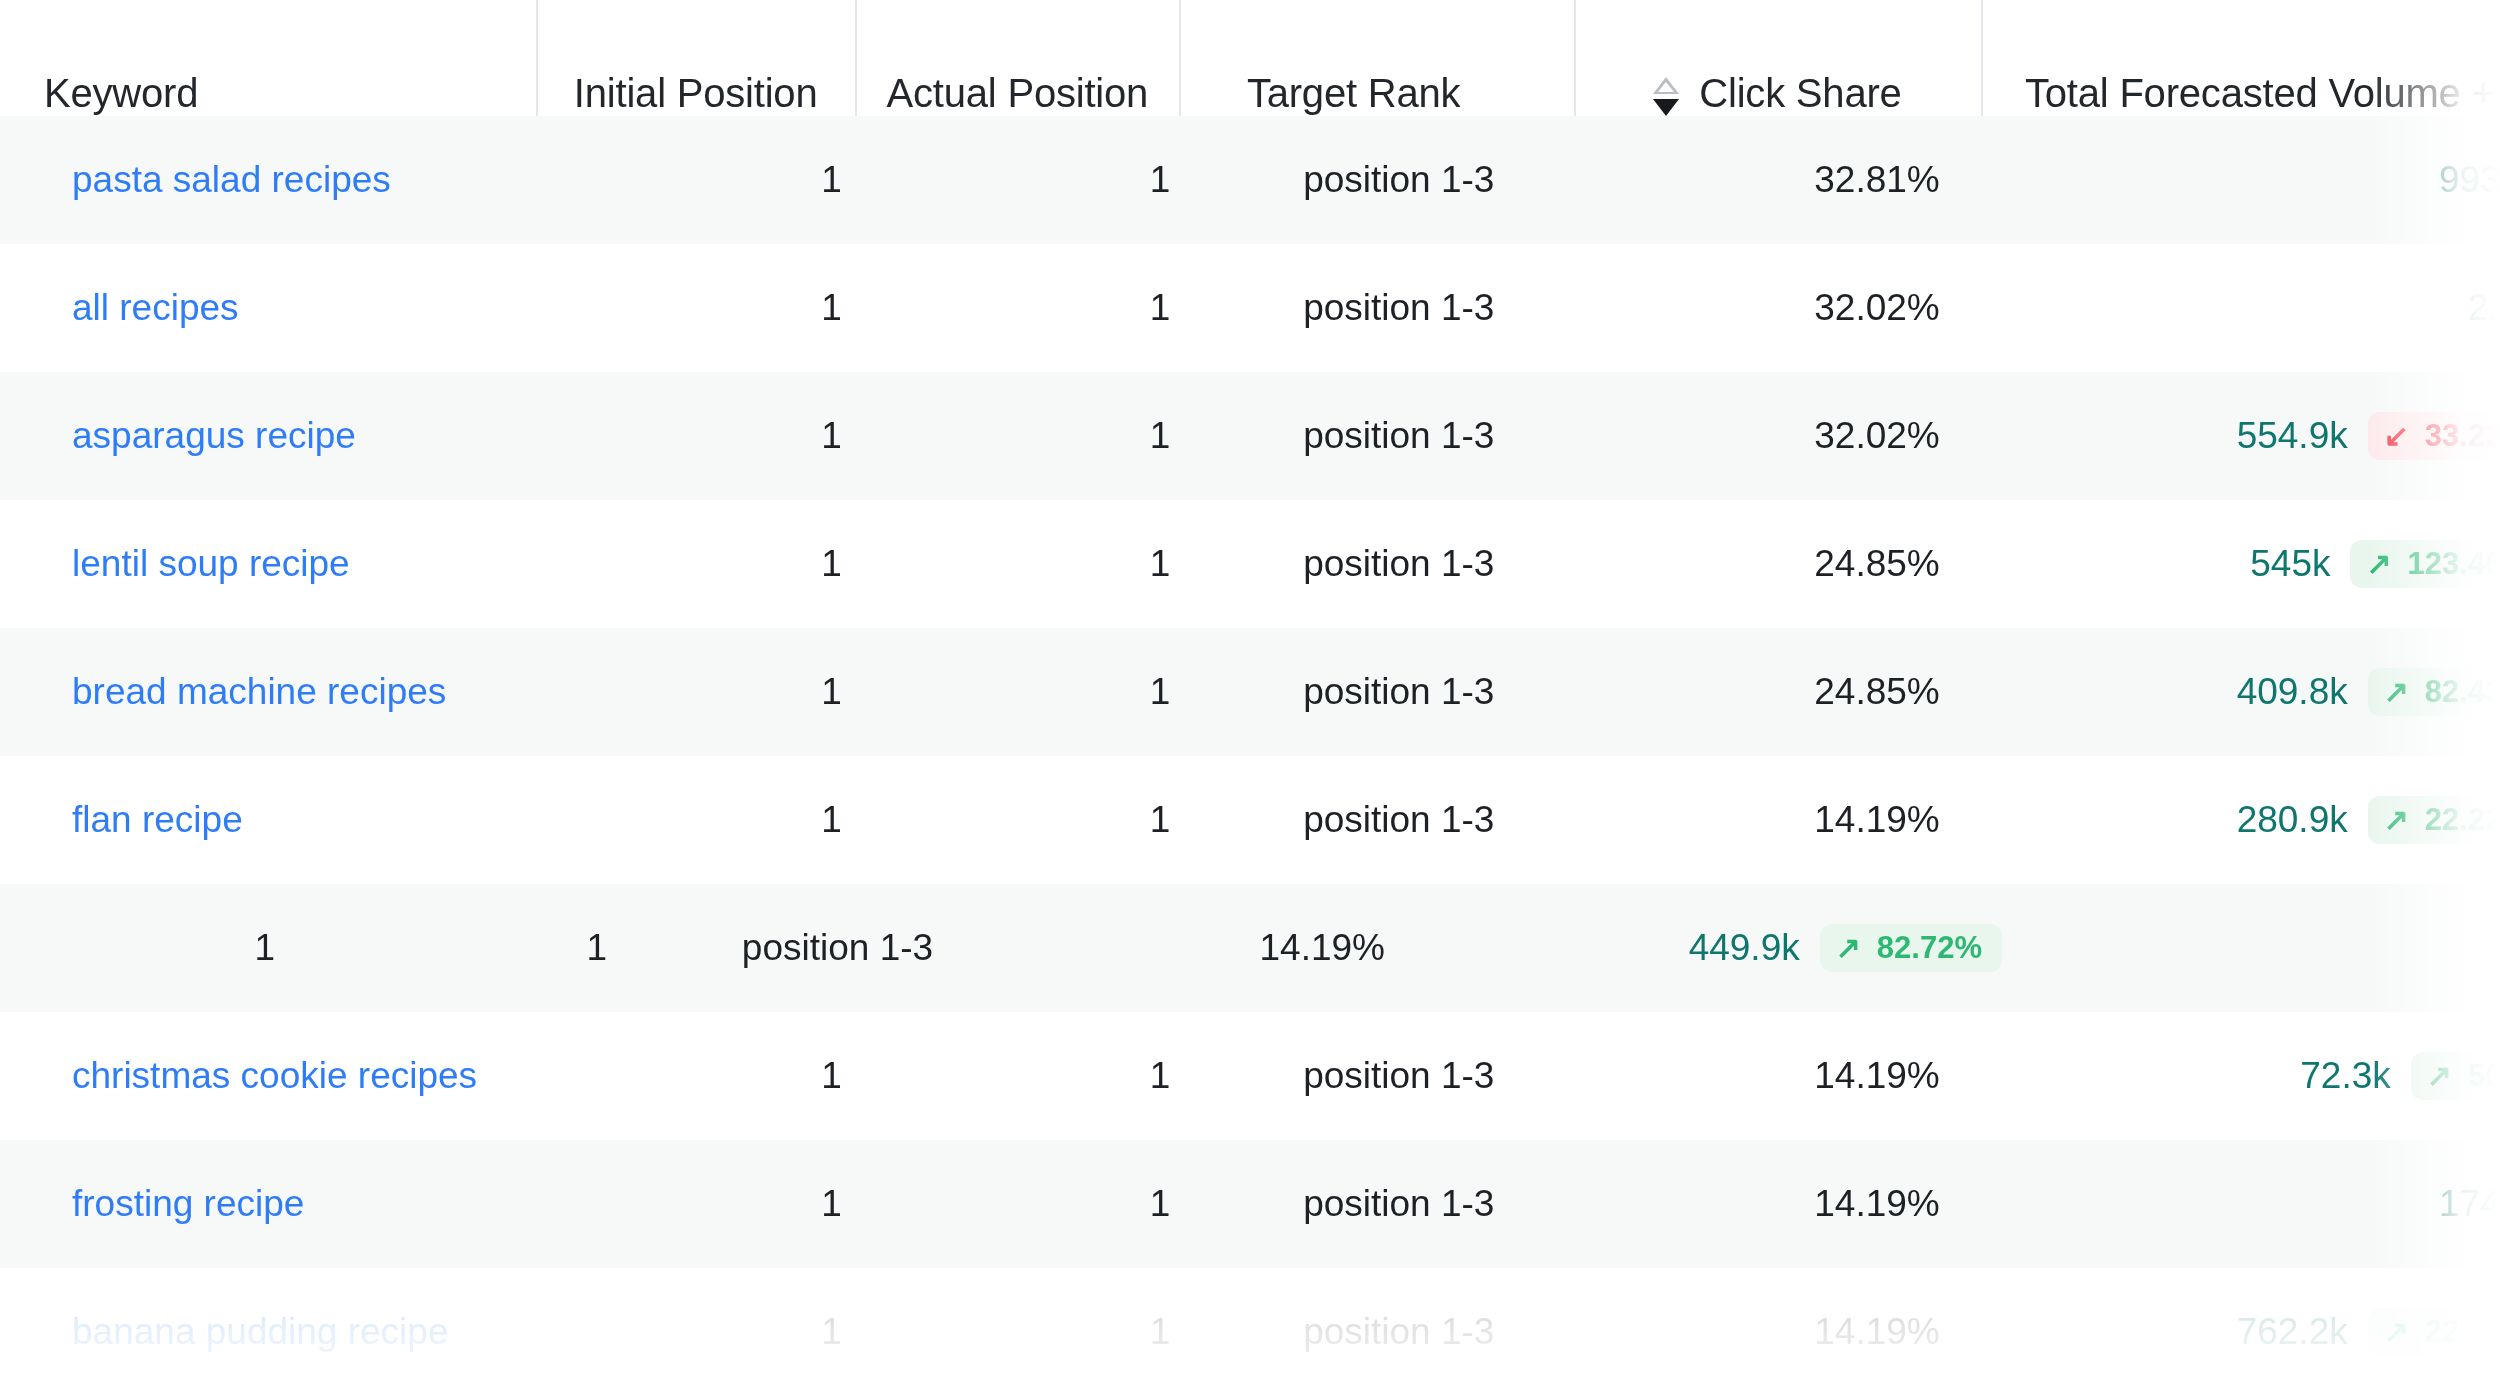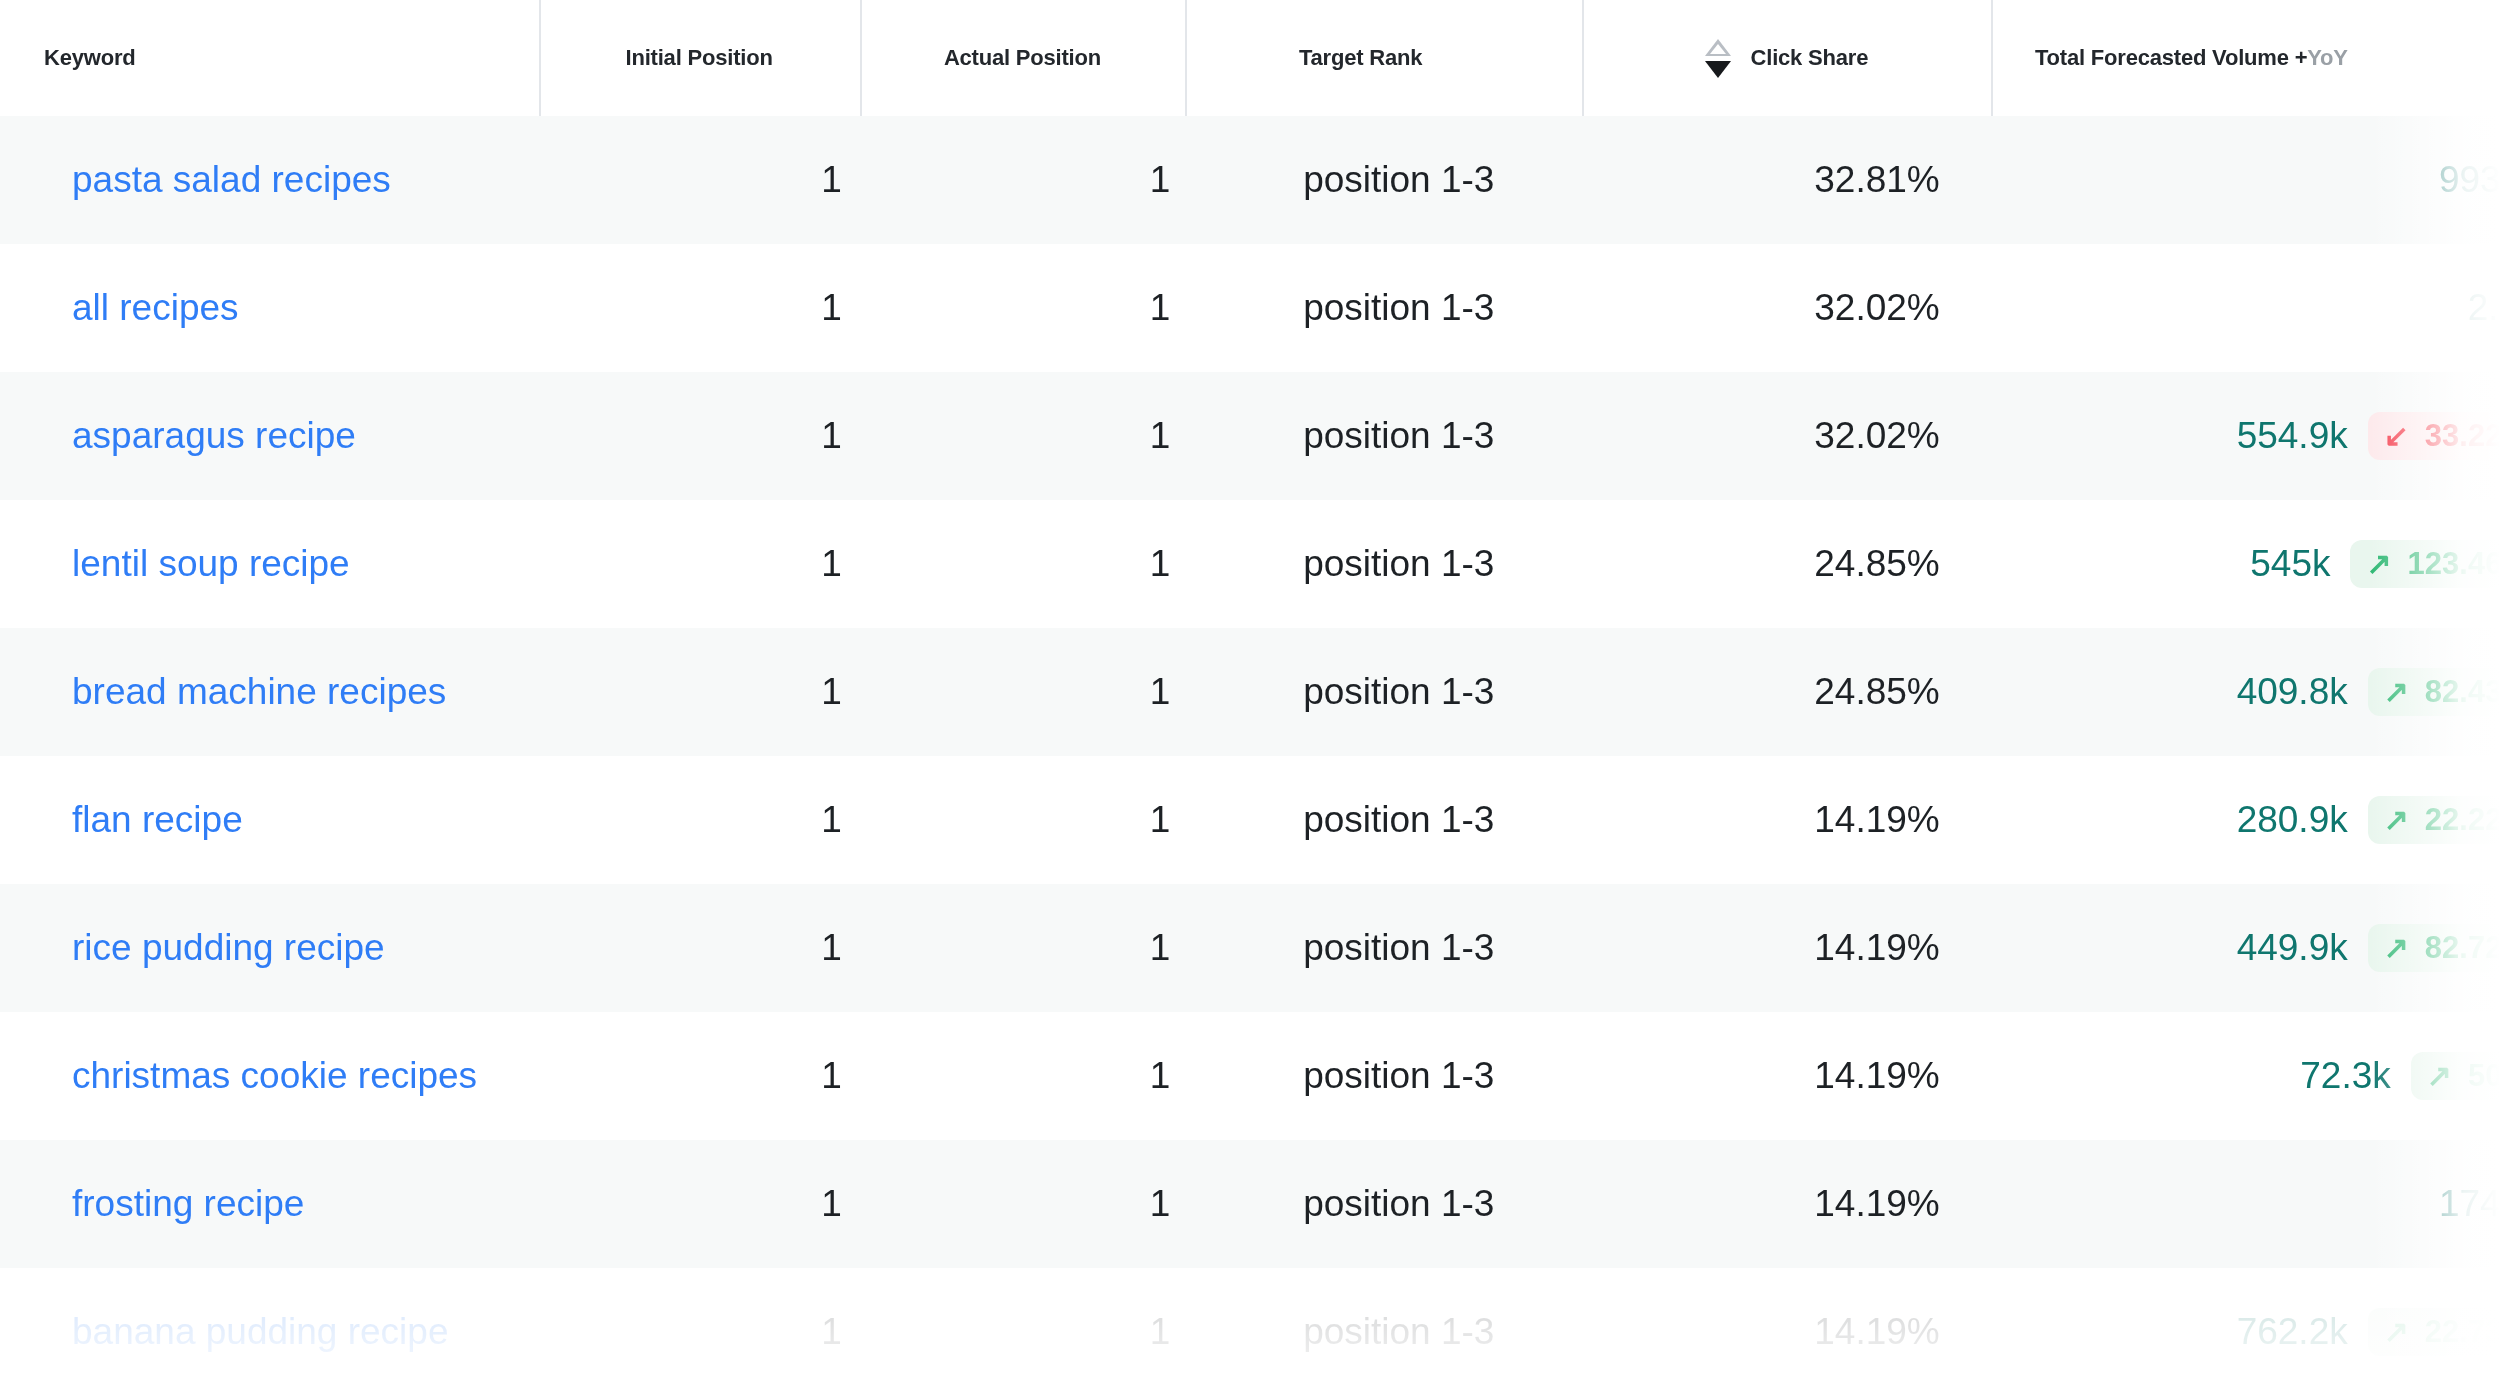--- a/index.html
+++ b/index.html
@@ -33,23 +33,23 @@
     position: absolute;
     left: 0; right: 0;
     bottom: -6px;
     height: 6px;
     background: #dfe3e8;
   }
   .th {
     position: relative;
     height: 116px;
     display: flex;
-    align-items: center;
-    font-size: 22px;
-    font-weight: 700;
+    align-items: flex-end;
+    font-size: 40px;
+    font-weight: 400;
     color: #23272c;
     letter-spacing: -0.2px;
     white-space: nowrap;
   }
   .th.divider::before {
     content: "";
     position: absolute;
     left: 0;
     top: 0;
     bottom: 0;
@@ -297,21 +297,20 @@
         <div class="td td-click">14.19%</div>
         <div class="td td-volume">
           <span class="vol-num">280.9k</span>
           <span class="badge up">
             <span class="arrow">↗</span>
             <span>22.22%</span>
           </span>
         </div>
       </div>
       <div class="tr odd">
-        <div class="td td-keyword">rice pudding recipe</div>
         <div class="td td-initial">1</div>
         <div class="td td-actual">1</div>
         <div class="td td-target">position 1-3</div>
         <div class="td td-click">14.19%</div>
         <div class="td td-volume">
           <span class="vol-num">449.9k</span>
           <span class="badge up">
             <span class="arrow">↗</span>
             <span>82.72%</span>
           </span>

